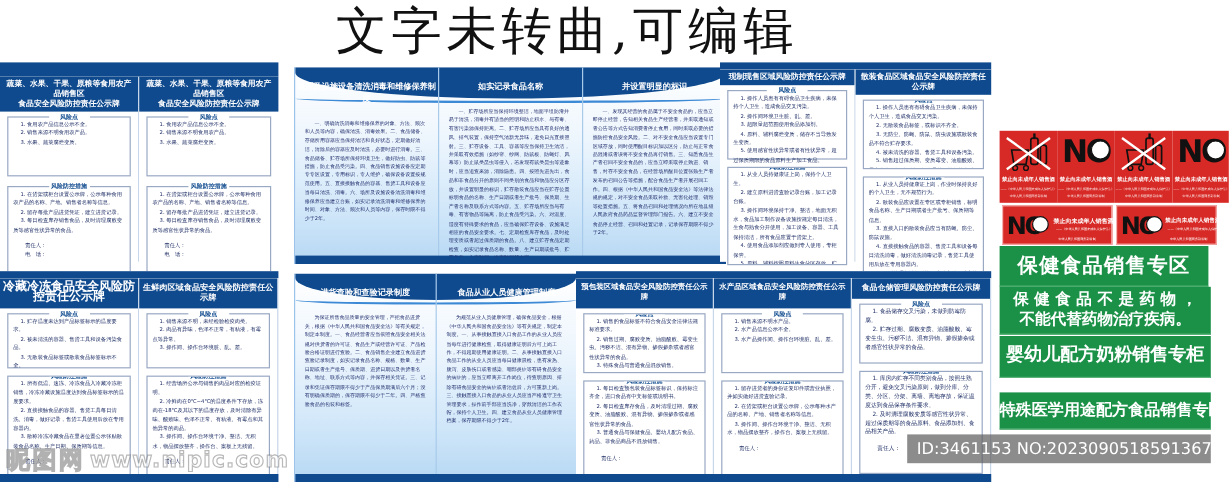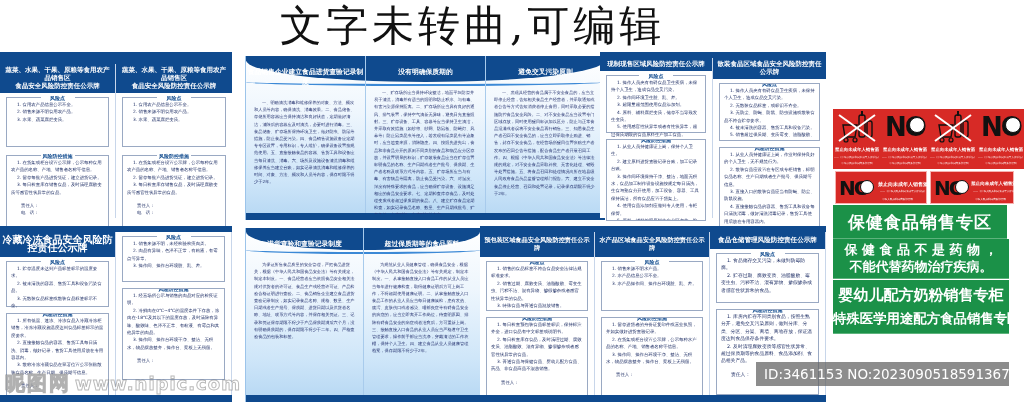--- a/index.html
+++ b/index.html
@@ -129,29 +129,29 @@
       <p>3. 每日检查库存销售食品，及时清理腐败变质等感官性状异常的食品。</p>
       <div class="resp">责任人：</div>
       <div style="padding-left:10px">电　话：</div>
     </div>
   </div>
 </div>
 
 <div class="gboard" style="left:245px;top:56px;width:360px;height:164px;">
   <div class="wave"></div>
   <div class="gcol" style="left:0;width:120px;">
-    <div class="gtitle">食品销售企业建立食品进货查验记录制度</div>
+    <div class="gtitle">场所及设施设备清洗消毒和维修保养制度</div>
     <div class="gtext" style="height:110px;overflow:hidden;">一、明确清洗消毒和维修保养的对象、方法、频次和人员等内容，确保清洗、消毒效果。二、食品储备、存储所用容器应当保持清洁和良好状态，定期做好清洁，清除后的容器应及时清洗，必要时进行消毒。三、食品储备、贮存场所保持环境卫生，做好防虫、防鼠等措施，防止食品受污染。四、食品销售设施设备应定期专专区设置，专用标识，专人维护，确保设备设置按规范使用。五、直接接触食品的容器、售货工具和设备应当每日清洗、消毒。六、场所及设施设备清洗消毒和维修保养应当建立台账，如实记录清洗消毒和维修保养的时间、对象、方法、频次和人员等内容，保存时限不得少于2年。</div>
   </div>
   <div class="gcol" style="left:120px;width:120px;">
-    <div class="gtitle">没有明确保质期的</div>
+    <div class="gtitle">如实记录食品名称</div>
     <div class="gtext" style="height:125px;overflow:hidden;">一、贮存场所应当保持环境整洁，地面平坦防滑并易于清洗，消毒并有适当的照明和防止积水、与有毒、有害污染源保持距离。二、贮存场所应当具有良好的通风、排气装置，保持空气清新无异味，避免日光直接照射。三、贮存设备、工具、容器等应当保持卫生清洁，并采取有效措施（如纱帘、纱网、防鼠板、防蝇灯、风幕等）防止鼠类昆虫等侵入，若发现有鼠类昆虫等迹象时，应当追查来源，消除隐患。四、按照先进先出，食品和非食品分开的原则不同类别的食品和物品应分区存放，并设置明显的标识，贮存散装食品应当在贮存位置标明食品的名称、生产日期或者生产批号、保质期、生产者名称及联系方式等内容。五、贮存场所应当与有毒、有害物品等隔离，防止食品受污染。六、对温度、湿度有特殊要求的食品，应当确保贮存设备、设施满足相应的食品安全要求。七、定期检查库存食品，及时处理变质或者超过保质期的食品。八、建立贮存食品定期检查，如实记录食品名称、数量、生产日期或批号、贮存条件、入库时间、出库时间等内容。</div>
   </div>
   <div class="gcol" style="left:240px;width:120px;">
-    <div class="gtitle">避免交叉污染原则</div>
+    <div class="gtitle">并设置明显的标识</div>
     <div class="gtext" style="height:125px;overflow:hidden;">一、发现其经营的食品属于不安全食品的，应当立即停止经营，告知相关食品生产经营者，并采取通知或者公告等方式告知消费者停止食用，同时采取必要的措施防控食品安全风险。二、对不安全食品应当设置专门区域存放，同时使用醒目标识加以区分，防止与正常食品混淆或者误将不安全食品再行销售。三、知悉食品生产者召回不安全食品的，应当立即采取停止购进、销售，封存不安全食品，在经营场所醒目位置张贴生产者发布的召回公告等措施，配合食品生产者开展召回工作。四、根据《中华人民共和国食品安全法》等法律法规的规定，对不安全食品采取补救、无害化处理、销毁等处置措施。五、将食品召回和处理情况向所在地县级人民政府食品药品监督管理部门报告。六、建立不安全食品停止经营、召回和处置记录，记录保存期限不得少于2年。</div>
   </div>
   <div class="bottomband"></div>
 </div>
 
 <div class="board" style="left:600px;top:52px;width:226px;height:166px;border-top-width:6px;">
   <div class="panel" style="left:0;width:113px;">
     <div class="ptitle">现制现售区域风险防控责任公示牌</div>
     <div class="box" style="height:58px;">
       <span class="bhead">风险点</span>
@@ -205,20 +205,21 @@
     </div>
     <div class="box" style="height:92px;margin-top:6px;overflow:hidden;">
       <span class="bhead">风险防控措施</span>
       <p>1. 所有低温、速冻、冷冻食品入冷藏冷冻柜销售，冷冻冷藏设施温度达到食品标签标示的温度要求。</p>
       <p>2. 直接接触食品的容器、售货工具每日清洗、消毒，做好记录，售货工具使用后放在专用容器内。</p>
       <p>3. 散称冷冻冷藏食品在显著位置公示张贴散装食品名称、生产日期、保质期等信息。</p>
       <div class="resp">责任人：</div>
     </div>
   </div>
   <div class="panel" style="left:116px;width:116px;">
+    <div class="ptitle" style="font-size:6.8px;padding:4px 2px 5px;">生鲜肉区域食品安全风险防控责任公示牌</div>
     <div class="box" style="height:46px;">
       <span class="bhead">风险点</span>
       <p>1. 销售来源不明，未经检验检疫肉类。</p>
       <p>2. 肉品有异味，色泽不正常，有粘液，有霉点等异常。</p>
       <p>3. 操作间、操作台环境脏、乱、差。</p>
     </div>
     <div class="box" style="height:92px;margin-top:6px;overflow:hidden;">
       <span class="bhead">风险防控措施</span>
       <p>1. 经营场所公示与销售的肉品对应的检疫证明。</p>
       <p>2. 冷鲜肉在0℃~4℃的温度条件下存放，冻肉在-18℃及其以下的温度存放，及时清除有异味、酸败味、色泽不正常、有粘液、有霉点和其他异常的肉品。</p>
@@ -229,21 +230,21 @@
   <div class="bottomband"></div>
 </div>
 
 <div class="gboard" style="left:245px;top:228px;width:235px;height:174px;text-decoration:underline;">
   <div class="wave" style="height:22px;"></div>
   <div class="gcol" style="left:0;width:118px;">
     <div class="gtitle">进货查验和查验记录制度</div>
     <div class="gtext" style="height:128px;overflow:hidden;">为保证所售食品质量的安全管理，严把食品进货关，根据《中华人民共和国食品安全法》等有关规定，制定本制度。一、食品经营者应当依照食品安全相关法规对供货者的许可证、食品生产或经营许可证、产品检验合格证明进行查验。二、食品销售企业建立食品进货查验记录制度，如实记录食品名称、规格、数量、生产日期或者生产批号、保质期、进货日期以及供货者名称、地址、联系方式等内容，并保存相关凭证。三、记录和凭证保存期限不得少于产品保质期满后六个月；没有明确保质期的，保存期限不得少于二年。四、严格查验食品的包装和标签。</div>
   </div>
   <div class="gcol" style="left:118px;width:117px;">
-    <div class="gtitle">超过保质期等的食品原料</div>
+    <div class="gtitle">食品从业人员健康管理制度</div>
     <div class="gtext" style="height:92px;overflow:hidden;">为规范从业人员健康管理，确保食品安全，根据《中华人民共和国食品安全法》等有关规定，制定本制度。一、从事接触直接入口食品工作的从业人员应当每年进行健康检查，取得健康证明后方可上岗工作，不得超期使用健康证明。二、从事接触直接入口食品工作的从业人员应当每日健康晨检，患有发热、腹泻、皮肤伤口或者感染、咽部炎症等有碍食品安全的病症的，应当立即离开工作岗位，待查明原因、排除有碍食品安全的病症或者治愈后，方可重新上岗。三、接触直接入口食品的从业人员应当严格遵守卫生管理要求，操作前手部应当洗净，穿戴清洁的工作衣帽，保持个人卫生。四、建立食品从业人员健康管理档案，保存期限不得少于2年。</div>
   </div>
   <div class="bottomband"></div>
 </div>
 
 <div class="board" style="left:480px;top:226px;width:346px;height:176px;border-top-width:6px;">
   <div class="panel" style="left:0;width:115px;">
     <div class="ptitle" style="font-size:6.2px;padding:4px 2px 5px;">预包装区域食品安全风险防控责任公示牌</div>
     <div class="box" style="height:50px;overflow:hidden;">
       <span class="bhead">风险点</span>
@@ -353,17 +354,17 @@
   <div style="position:absolute;left:42px;top:17px;font-size:2.6px;white-space:nowrap;">——《中华人民共和国未成年人保护法》</div>
   <div style="position:absolute;left:44px;top:25px;font-size:2.6px;white-space:nowrap;">中华人民共和国商务部监制</div>
 </div>
 
 <div class="green" style="left:833px;top:205px;width:174px;height:34px;font-size:17px;line-height:34px;letter-spacing:1px;">保健食品销售专区</div>
 <div class="green" style="left:833px;top:239px;width:176px;height:40px;padding-top:2px;">
   <div style="font-size:13px;line-height:17px;">保 健 食 品 不 是 药 物 ，</div>
   <div style="font-size:13px;line-height:17px;">不能代替药物治疗疾病。</div>
 </div>
 <div class="green" style="left:833px;top:280px;width:176px;height:35px;font-size:15px;line-height:31px;">婴幼儿配方奶粉销售专柜</div>
-<div class="green" style="left:833px;top:303px;width:176px;height:31px;font-size:13.4px;line-height:31px;">特殊医学用途配方食品销售专区</div>
+<div class="green" style="left:833px;top:327px;width:176px;height:31px;font-size:13.4px;line-height:31px;">特殊医学用途配方食品销售专区</div>
 
 <div class="watermark-a">昵图网</div>
 <div class="watermark-b">www.nipic.com</div>
 <div class="idbar">ID:3461153 NO:20230905185913672108</div>
 
 </body></html>

